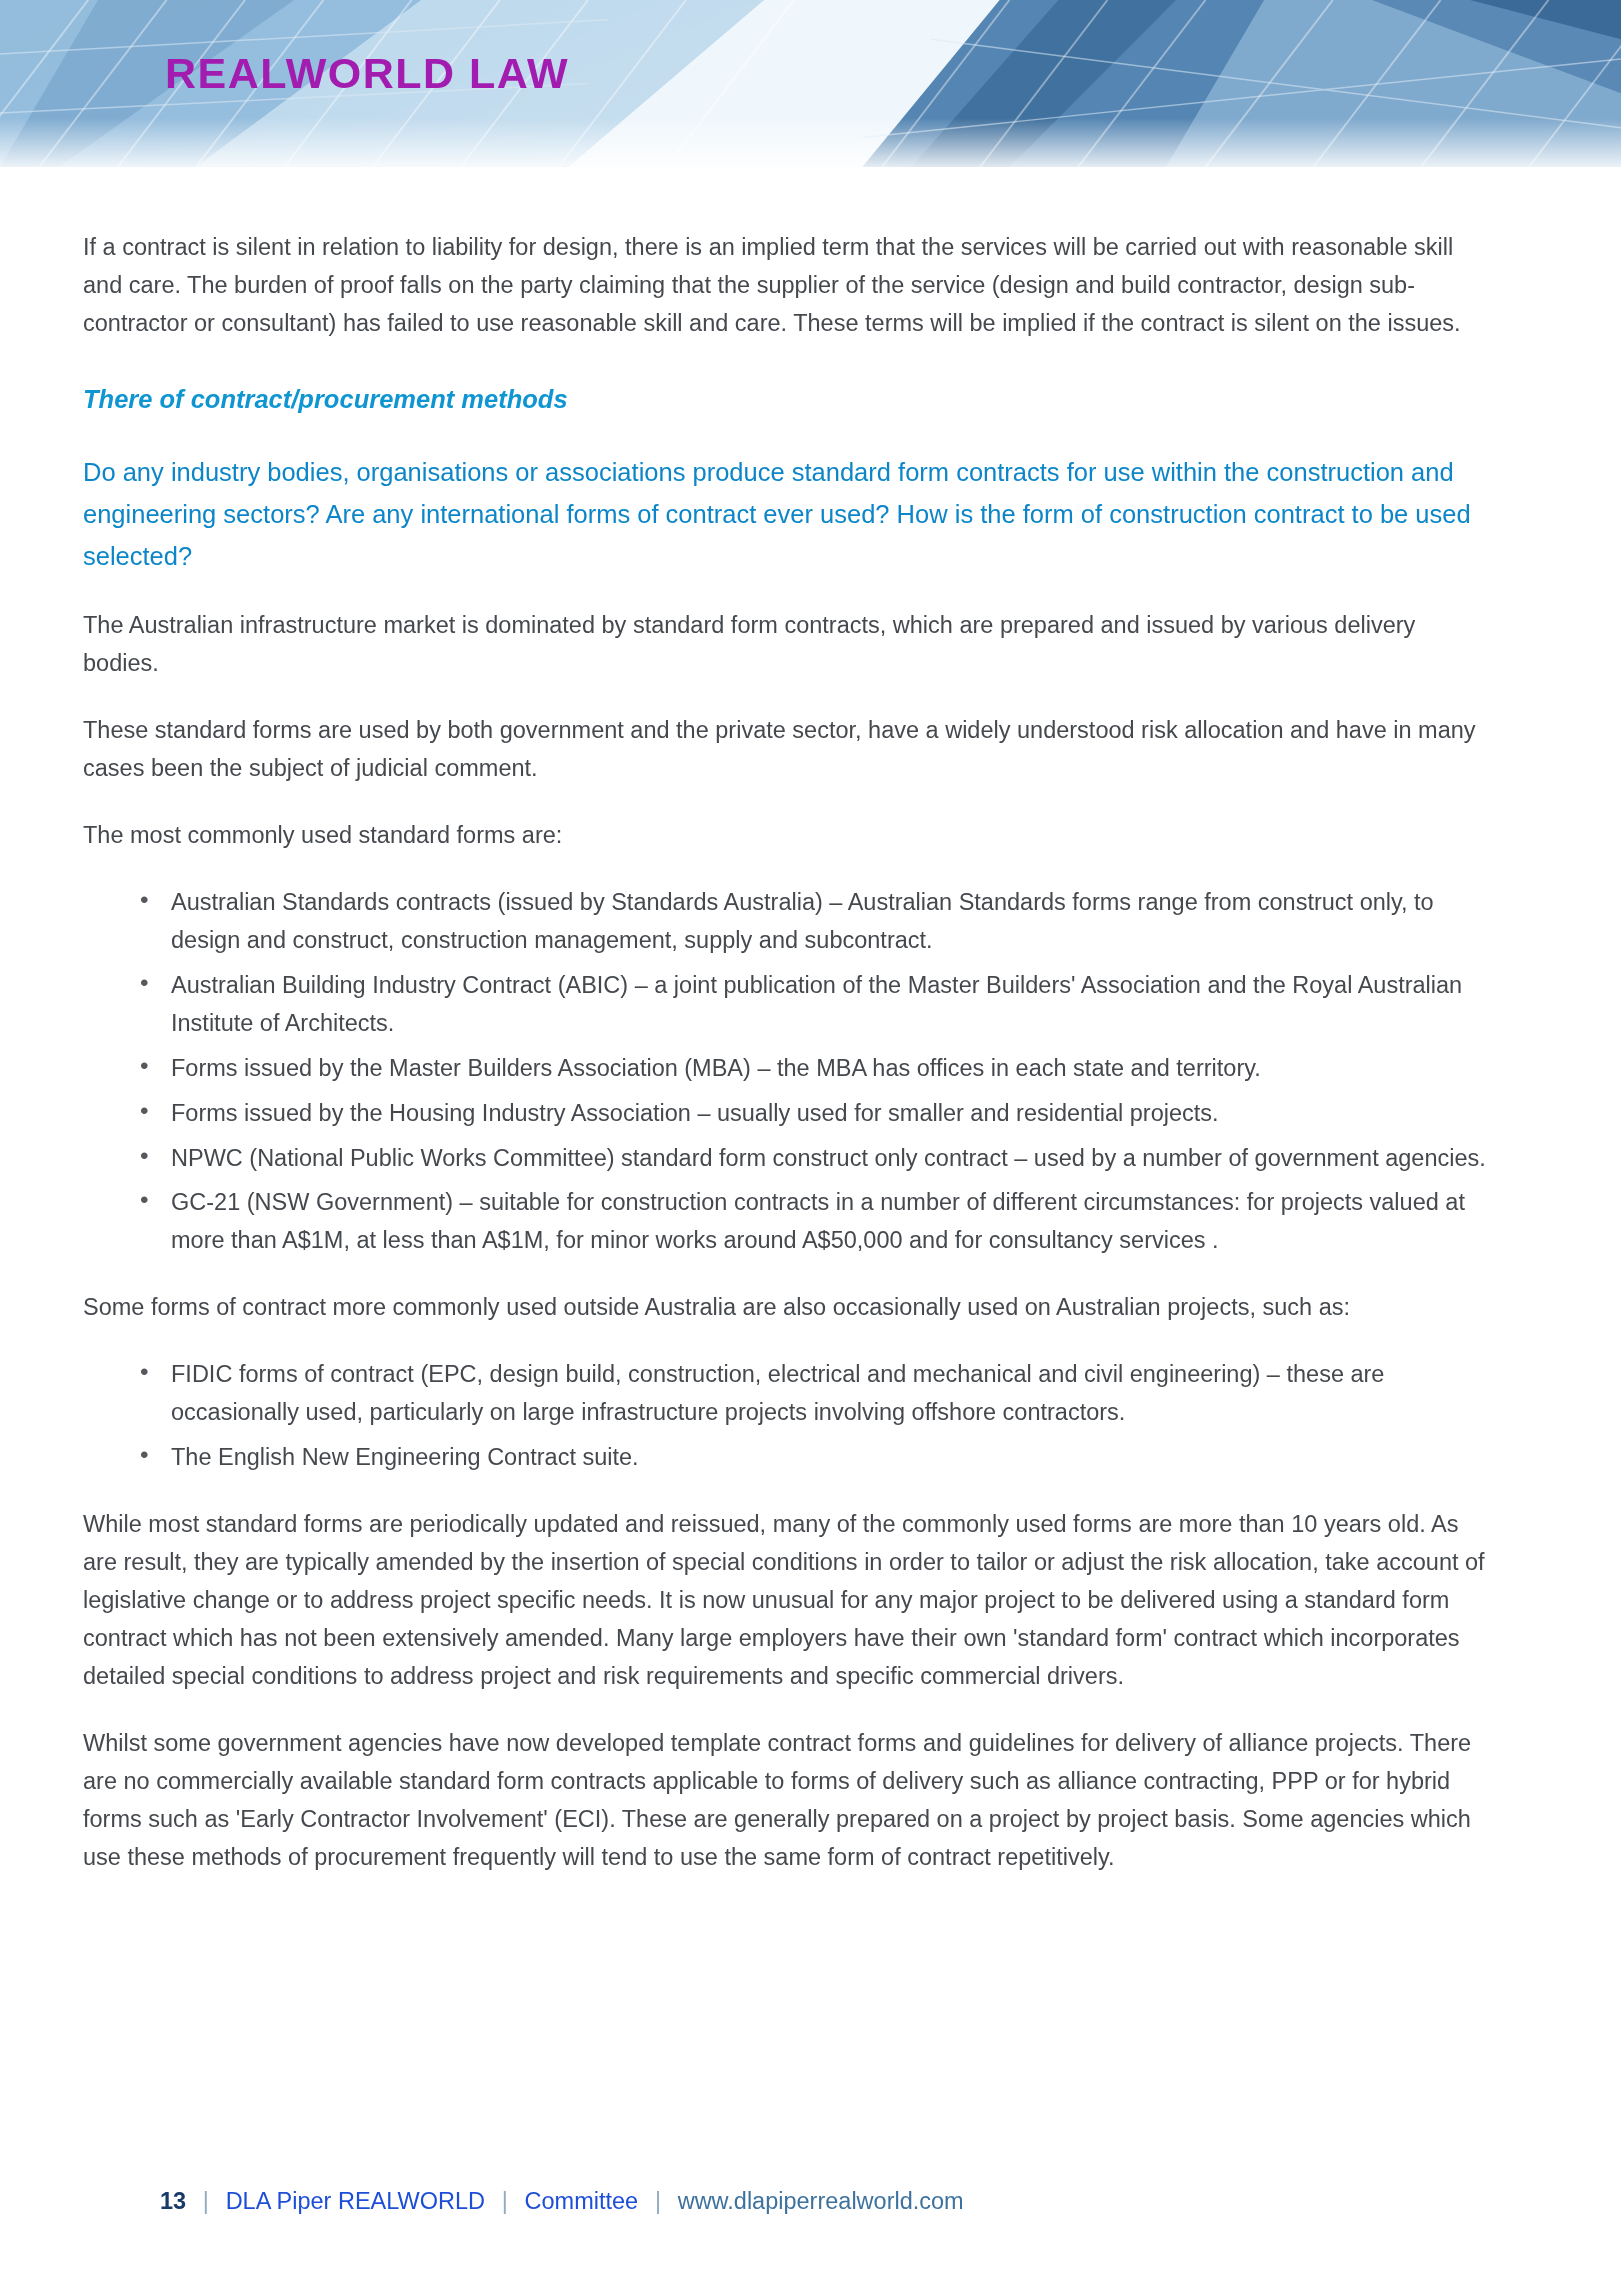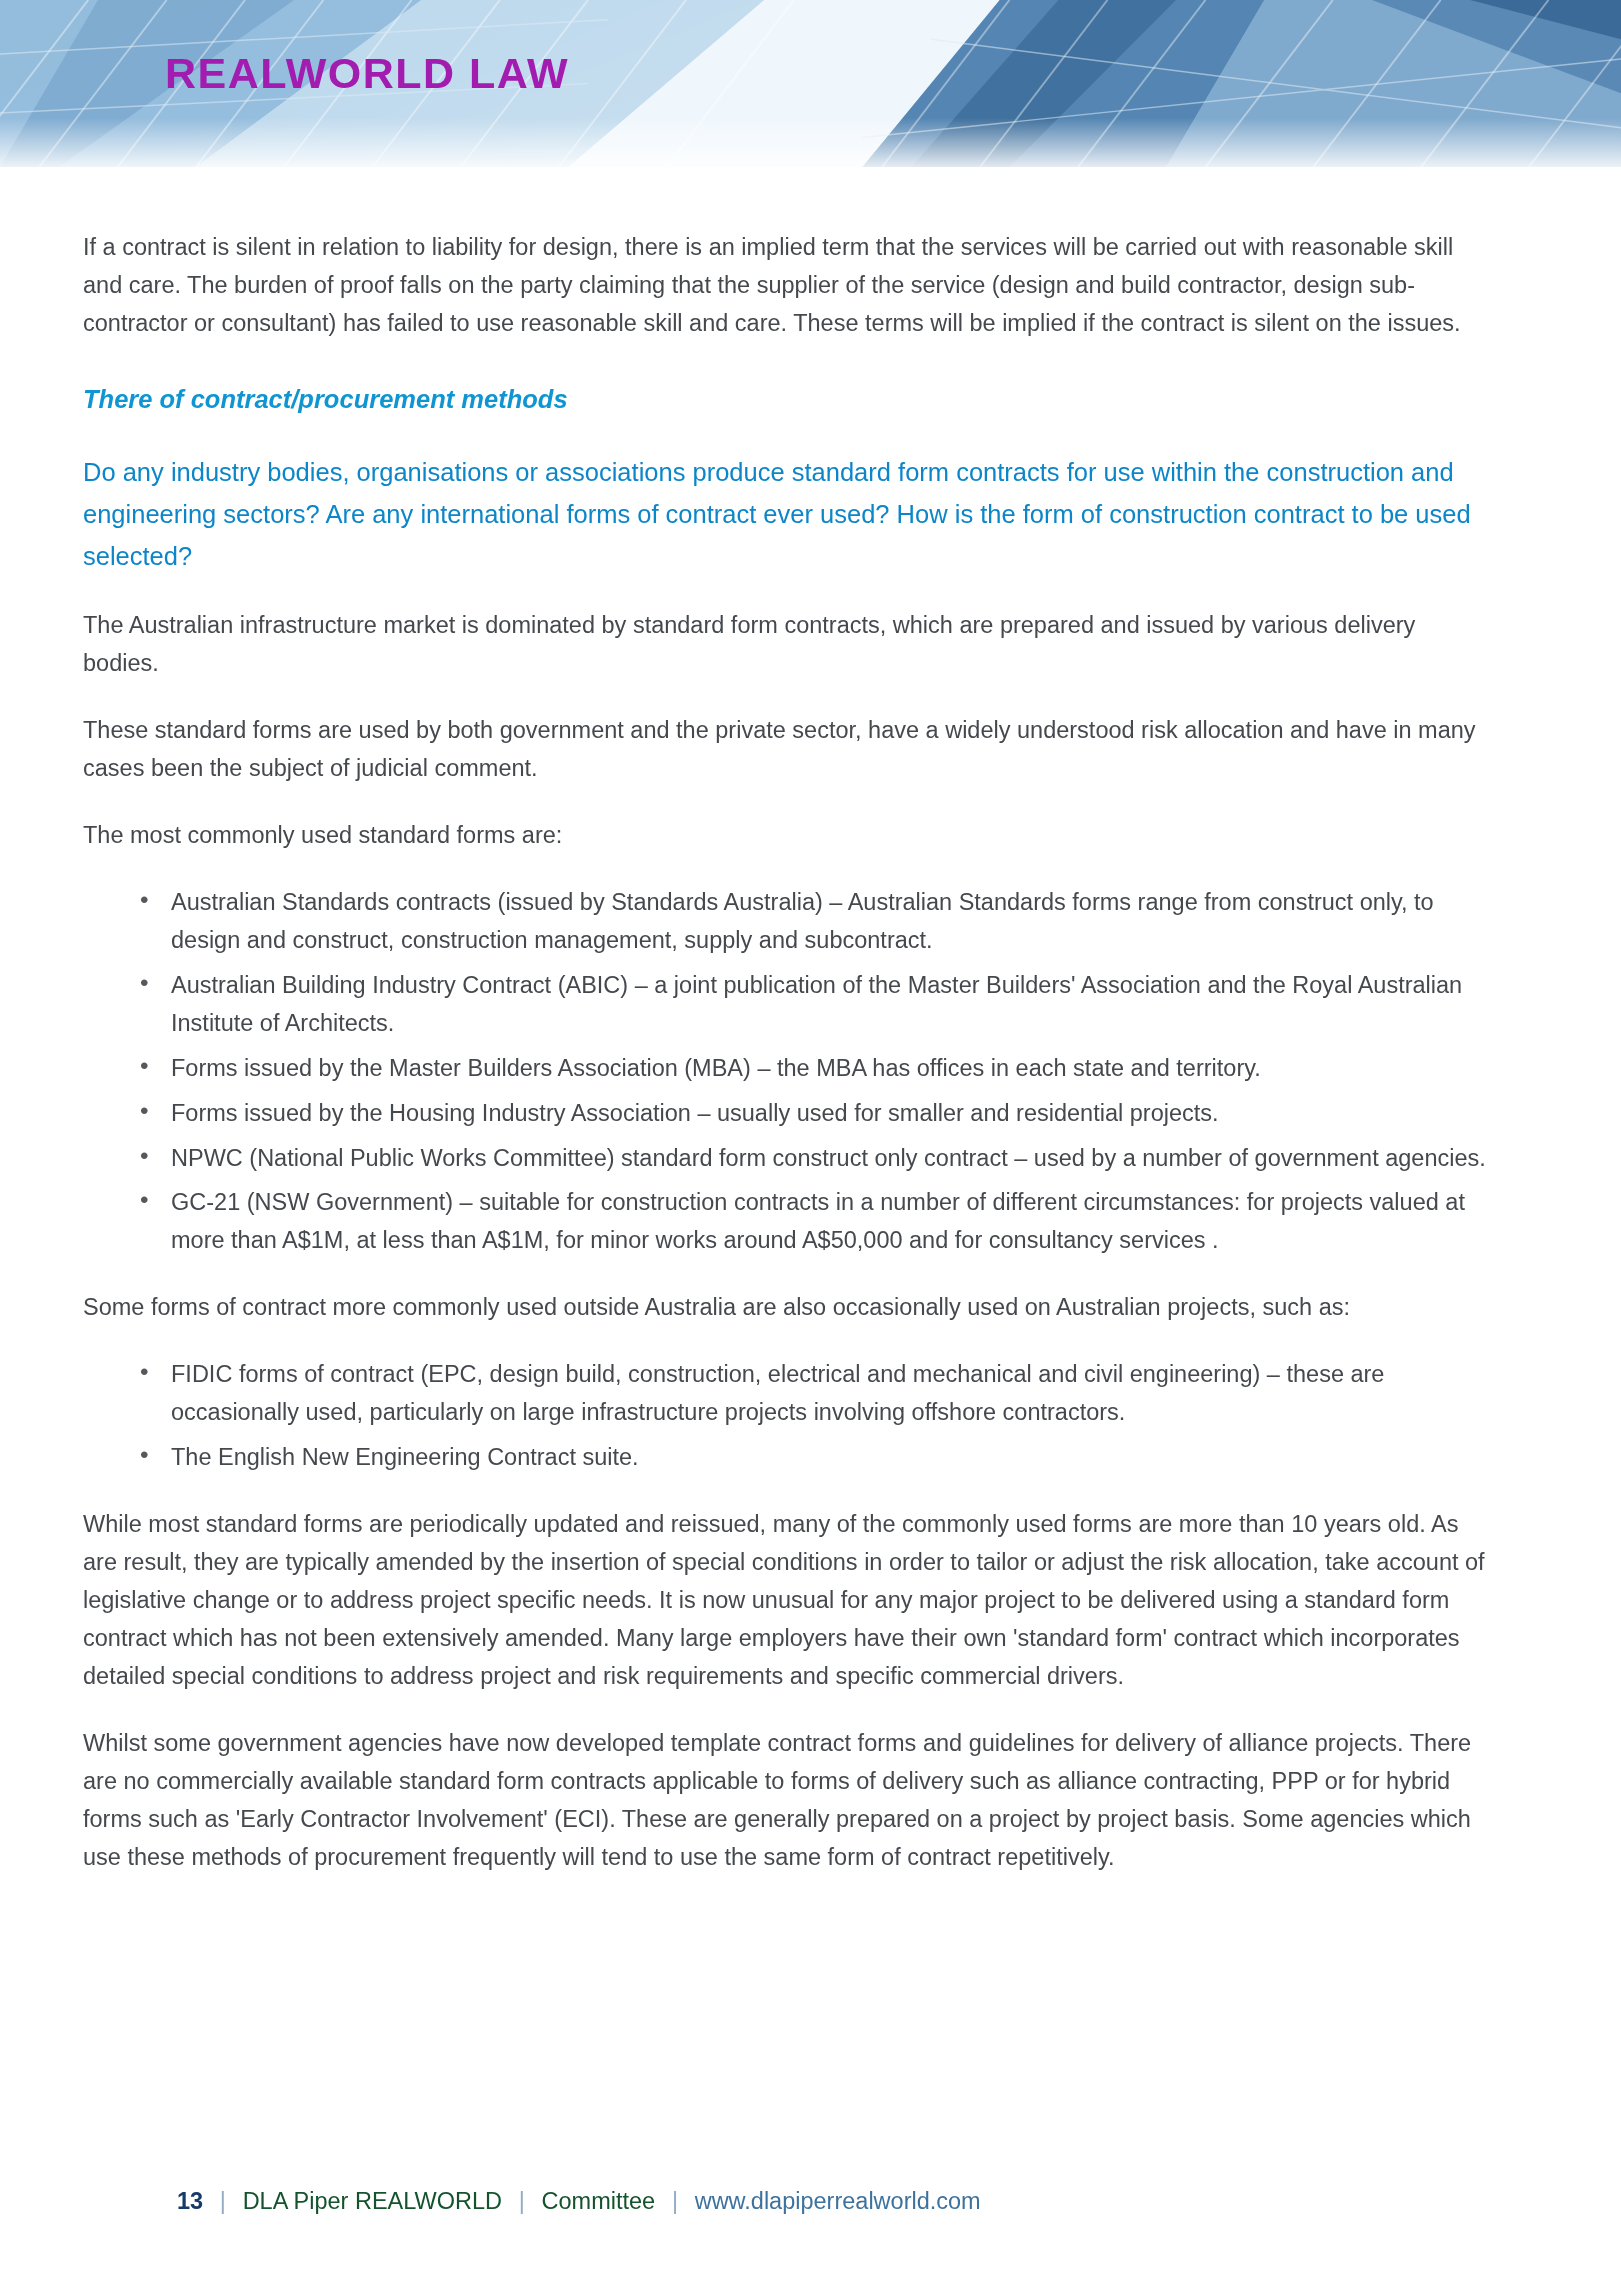--- a/index.html
+++ b/index.html
@@ -28,26 +28,26 @@
     color:#0c86c8;font-size:25.5px;line-height:42px;margin:0 0 33px 0;
   }
   ul.bullets{list-style:none;margin:2px 0 29px 0;padding:0 0 0 55px;}
   ul.bullets li{position:relative;padding-left:33px;margin-bottom:6.9px;}
   ul.bullets li::before{
     content:"\2022";position:absolute;left:2px;top:-2px;
     color:#55595e;font-size:24.5px;
   }
   
   .footer{
-    position:absolute;left:177px;bottom:78px;
+    position:absolute;left:160px;bottom:78px;
     font-size:23.5px;display:flex;gap:16.7px;align-items:baseline;
   }
   .footer .page-num{font-weight:700;color:#173a66;}
   .footer .sep{color:#93abc3;}
-  .footer .seg{color:#14532d;}
+  .footer .seg{color:#1d4ed8;}
   .footer a.seg{text-decoration:none;color:#3d729e;}
 </style>
 </head>
 <body>
 
 <div class="page">
 
   <div class="header">
     <svg viewBox="0 0 1654 170" preserveAspectRatio="none">
       <defs>

